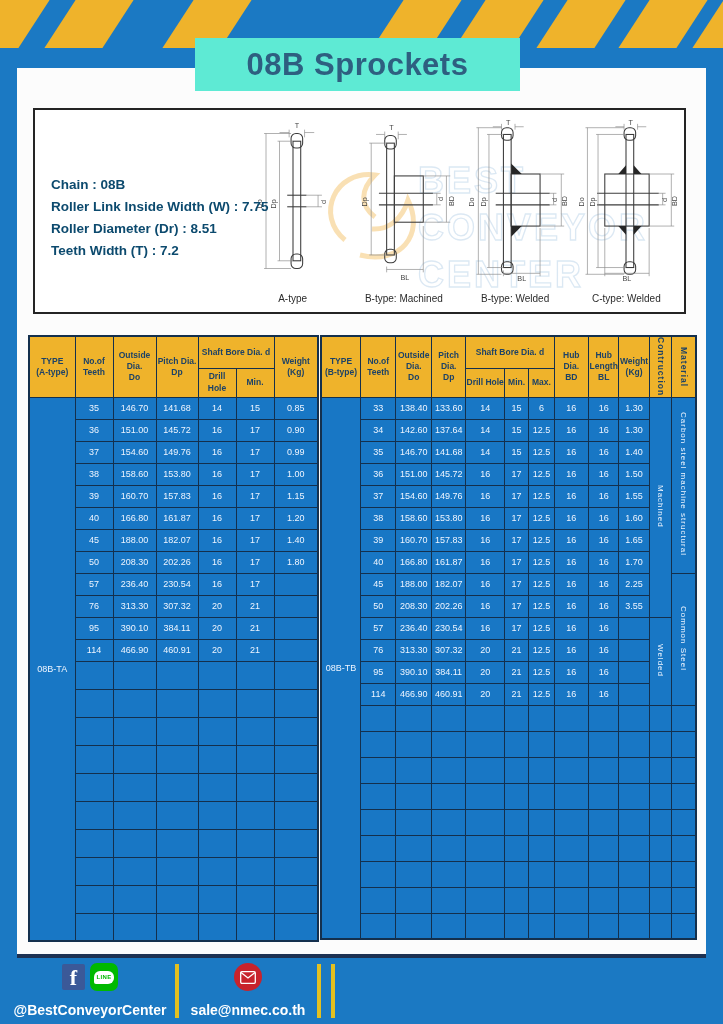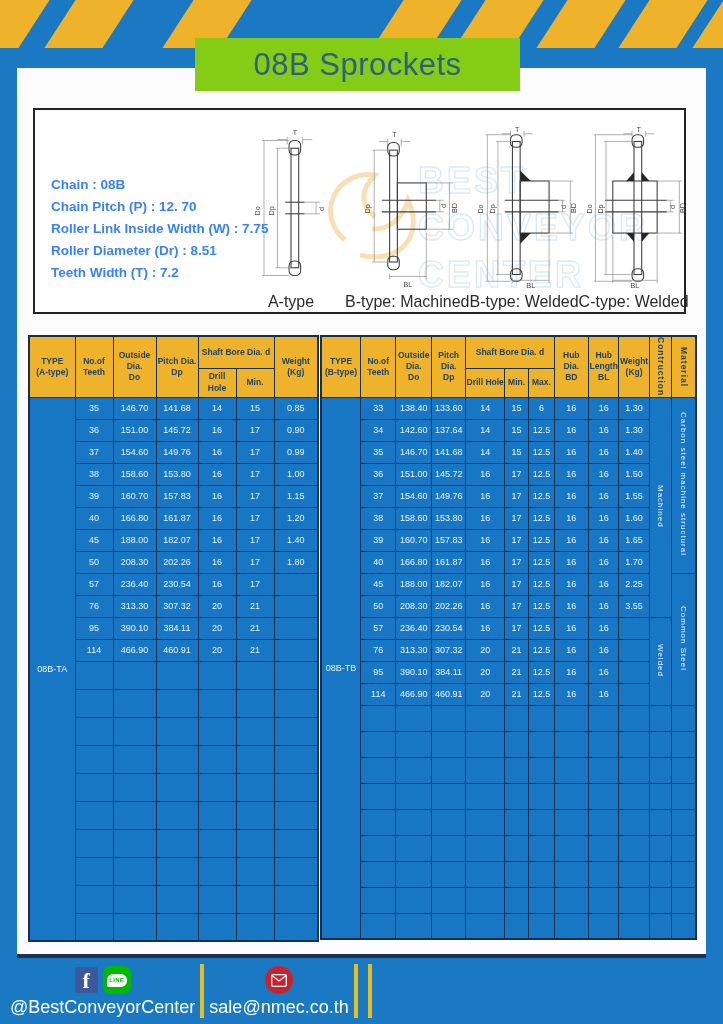--- a/index.html
+++ b/index.html
@@ -7,57 +7,57 @@
     width:723px;height:1024px;position:relative;overflow:hidden;
     background:#1b79c3;font-family:"Liberation Sans",sans-serif;
   }
   
   .topband{position:absolute;left:0;top:0;width:723px;height:48px;overflow:hidden;}
   .stripe{position:absolute;top:-4px;height:56px;width:58px;background:#efb32b;transform:skewX(-33deg);}
   
   .page{position:absolute;left:17px;top:68px;width:689px;height:890px;background:#fcfcfc;
         border-bottom:4px solid #1d3152;box-sizing:border-box;}
   
-  .banner{position:absolute;left:195px;top:38px;width:325px;height:53px;background:#84cc16;
+  .banner{position:absolute;left:195px;top:38px;width:325px;height:53px;background:#5eead4;
           display:flex;align-items:center;justify-content:center;z-index:5;
-          font-size:31px;font-weight:normal;color:#2e5f80;letter-spacing:0.5px;}
+          font-size:31px;font-weight:bold;color:#2e5f80;letter-spacing:0.5px;}
   
   .panel{position:absolute;left:16px;top:40px;width:653px;height:206px;background:#ffffff;
          border:2px solid #242424;box-sizing:border-box;}
   .wm{position:absolute;left:255px;top:35px;z-index:0;opacity:0.5;}
   .specs{position:absolute;left:16px;top:64px;z-index:2;
-         font-size:13.5px;font-weight:bold;color:#3b82f6;line-height:22px;white-space:nowrap;}
+         font-size:13.5px;font-weight:bold;color:#0c4a6e;line-height:22px;white-space:nowrap;}
   .drawings{position:absolute;left:202px;top:4px;width:445px;height:194px;display:flex;z-index:1;}
   .drw{flex:1;display:flex;flex-direction:column;align-items:center;justify-content:flex-end;}
   .drw-svg{width:108px;height:168px;}
   .ln rect,.ln line{fill:none;stroke:#3c3c3c;stroke-width:1.1;}
   .weld{fill:#262626;stroke:none;}
   .dim line{stroke:#8a8a8a;stroke-width:0.7;fill:none;}
   .dlbl{font-family:"Liberation Sans",sans-serif;font-size:7.5px;fill:#444;}
-  .cap{font-size:16px;color:#2b2b2b;margin-top:1px;height:15px;white-space:nowrap;}
+  .cap{font-size:10px;color:#2b2b2b;margin-top:8px;height:15px;white-space:nowrap;}
   
   .tbl{position:absolute;border-collapse:collapse;table-layout:fixed;background:#1877c5;
        border:2px solid #14304d;}
   .tbl th,.tbl td{border:1.5px solid #14304d;padding:0;text-align:center;vertical-align:middle;overflow:hidden;}
   .tbl th{background:#efb32b;color:#1d4266;font-size:8.5px;font-weight:bold;line-height:1.3;}
   .tbl td{color:#eef5ff;font-size:9px;}
   .pre{white-space:pre-line;}
   .h1{height:32px;} .h2{height:29px;}
   .data-row{height:22px;} .empty-l{height:28px;} .empty-r{height:26px;}
   .type-cell{font-size:9.5px;}
   .vt{writing-mode:vertical-rl;margin:0 auto;letter-spacing:1px;}
   th .vt{font-size:8.5px;}
   td .vt{font-size:8px;}
   
   .footer{position:absolute;left:0;top:960px;width:723px;height:64px;display:flex;
           align-items:stretch;padding:0 10px;box-sizing:border-box;}
   .fgroup{display:flex;flex-direction:column;align-items:center;justify-content:flex-end;
           gap:3px;padding-bottom:6px;}
   .fic{display:flex;gap:5px;align-items:center;}
-  .ftext{color:#ffffff;font-weight:normal;font-size:18px;white-space:nowrap;}
+  .ftext{color:#ffffff;font-weight:bold;font-size:14px;white-space:nowrap;margin-top:8px;}
   .fdiv{width:4px;background:#e3c020;margin:4px 5px 6px 5px;}
   .ic-fb{width:23px;height:26px;background:#3b5998;border-radius:2px;display:flex;
          align-items:flex-end;justify-content:center;color:#fff;
          font-family:"Liberation Serif",serif;font-weight:bold;font-size:22px;line-height:24px;}
   .ic-line{width:28px;height:28px;background:#00b900;border-radius:7px;display:flex;
            align-items:center;justify-content:center;}
   .ic-line .bub{width:20px;height:13px;background:#fff;border-radius:6px 6px 6px 2px;
            display:flex;align-items:center;justify-content:center;
            color:#00b900;font-size:6px;font-weight:bold;letter-spacing:0.3px;}
   .circ{width:28px;height:28px;border-radius:50%;display:flex;align-items:center;justify-content:center;}
@@ -92,21 +92,20 @@
       </g>
       <g font-family="Liberation Sans, sans-serif" font-weight="bold" font-size="36" fill="none" stroke="#b9d2e8" stroke-width="1.3" letter-spacing="3">
         <text x="128" y="48">BEST</text>
         <text x="128" y="95">CONVEYOR</text>
         <text x="128" y="142">CENTER</text>
       </g>
     </svg>
 
     <div class="specs">
       <div>Chain : 08B</div>
-      <div>Chain Pitch (P) : 12. 70</div>
       <div>Roller Link Inside Width (W) : 7.75</div>
       <div>Roller Diameter (Dr) : 8.51</div>
       <div>Teeth Width (T) : 7.2</div>
     </div>
 
     <div class="drawings">
 
       <div class="drw">
         <svg class="drw-svg" viewBox="0 0 112 168">
           <g class="dim">

